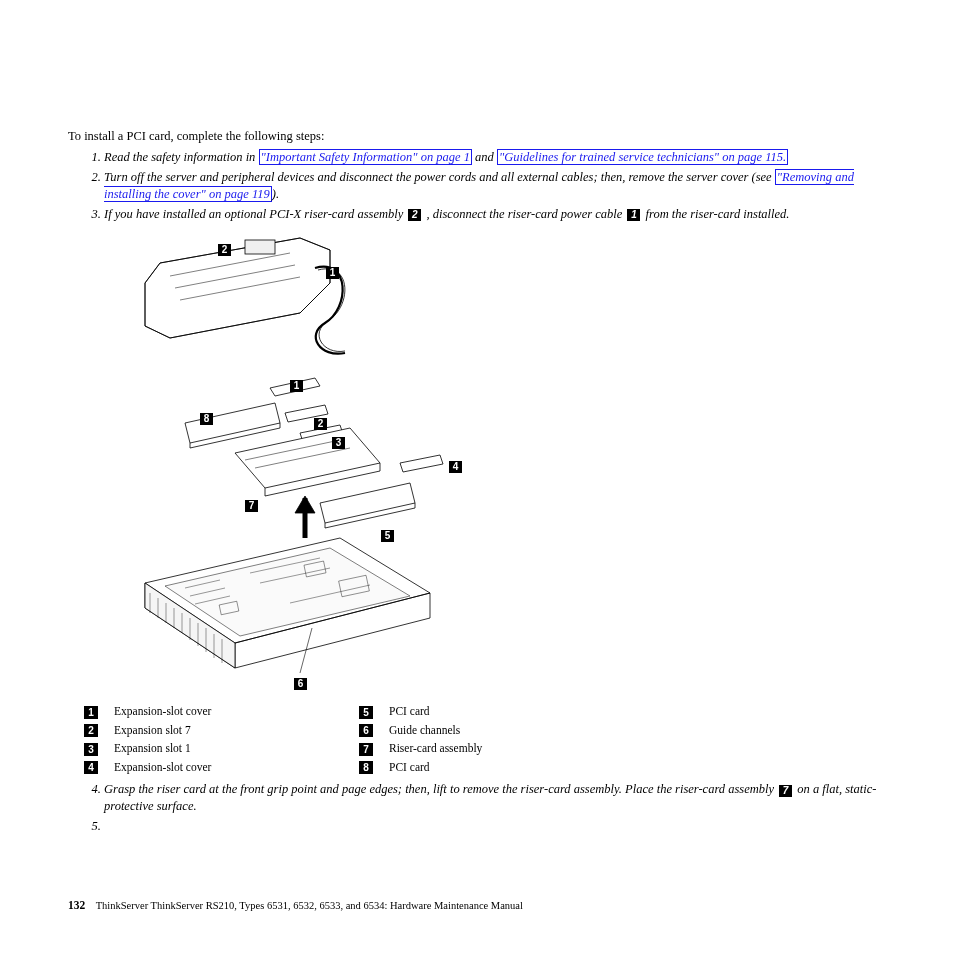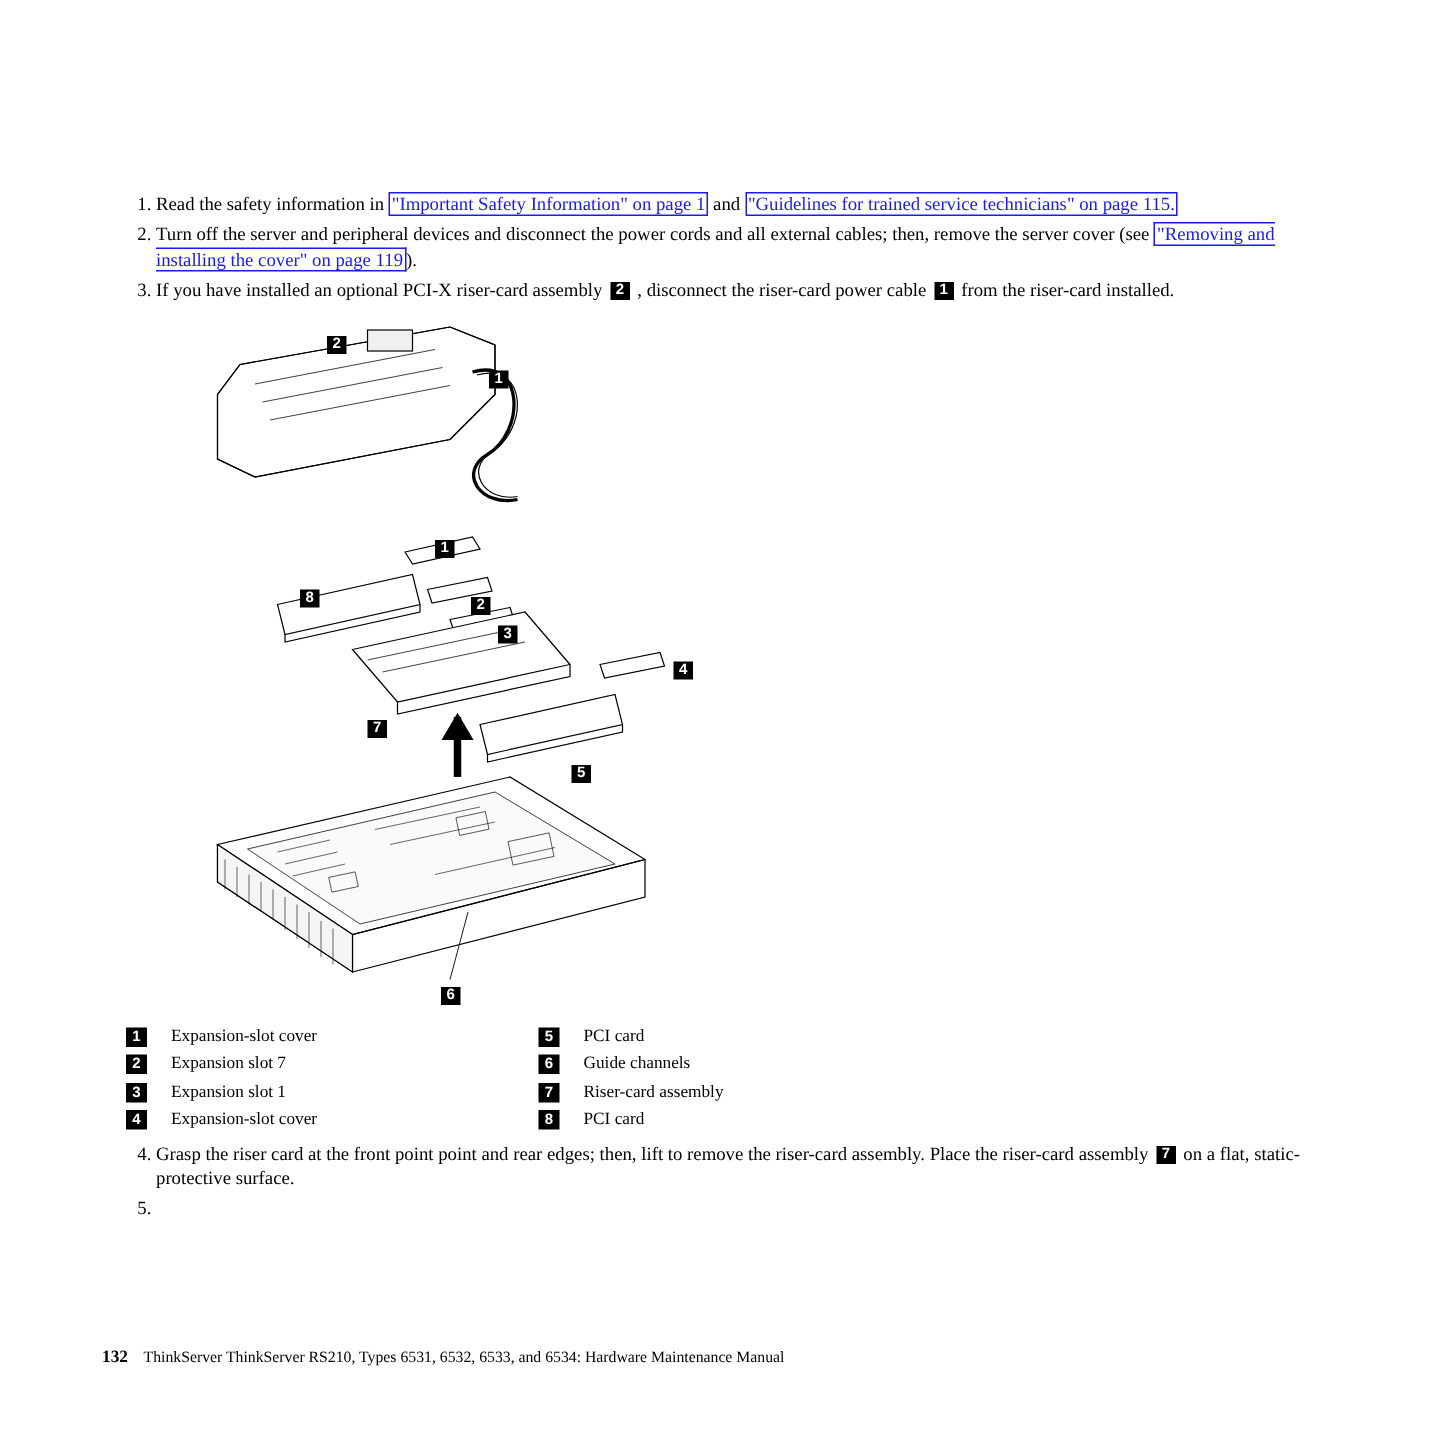--- a/index.html
+++ b/index.html
@@ -26,20 +26,21 @@
   .intro {
     margin: 0 0 4px 0;
   }
   ol.steps {
     margin: 0 0 0 0;
     padding-left: 36px;
   }
   ol.steps > li {
     padding-left: 0px;
     margin-bottom: 3px;
+    font-style: italic;
   }
   ol.steps.continued {
     margin-top: 6px;
   }
   .link {
     color: #1a1aee;
     border: 1px solid #1a1aee;
     padding: 0 1px;
     text-decoration: none;
   }
@@ -104,20 +105,21 @@
     position: absolute;
     left: 0;
     top: 0;
   }
 </style>
 </head>
 <body>
 
 <div class="page">
 
+  <p class="intro">To install a PCI card, complete the following steps:</p>
 
   <ol class="steps">
     <li>
       <span>Read the safety information in </span><a href="#" class="link">"Important Safety Information" on page 1</a><span> and </span><a href="#" class="link">"Guidelines for trained service technicians" on page 115.</a>
     </li>
     <li>
       <span>Turn off the server and peripheral devices and disconnect the power cords and all external cables; then, remove the server cover (see </span><a href="#" class="link">"Removing and installing the cover" on page 119</a><span>).</span>
     </li>
     <li>
       <span>If you have installed an optional PCI-X riser-card assembly </span><span class="callout">2</span><span> , disconnect the riser-card power cable </span><span class="callout">1</span><span> from the riser-card installed.</span>
@@ -252,21 +254,21 @@
         </div>
       <div class="legend-row">
           <span class="callout leg">8</span>
           <span>PCI card</span>
         </div>
     </div>
   </div>
 
   <ol class="steps continued" start="4">
     <li>
-      <span>Grasp the riser card at the front point point and rear edges; then, lift to remove the riser-card assembly. Place the riser-card assembly </span><span class="callout">7</span><span> on a flat, static-protective surface.</span>
+      <span>Grasp the riser card at the front grip point and page edges; then, lift to remove the riser-card assembly. Place the riser-card assembly </span><span class="callout">7</span><span> on a flat, static-protective surface.</span>
     </li>
     <li>
     </li>
   </ol>
 
 </div>
 
 <div class="footer">
   <span class="pagenum">132</span>
   <span>ThinkServer ThinkServer RS210, Types 6531, 6532, 6533, and 6534: Hardware Maintenance Manual</span>

